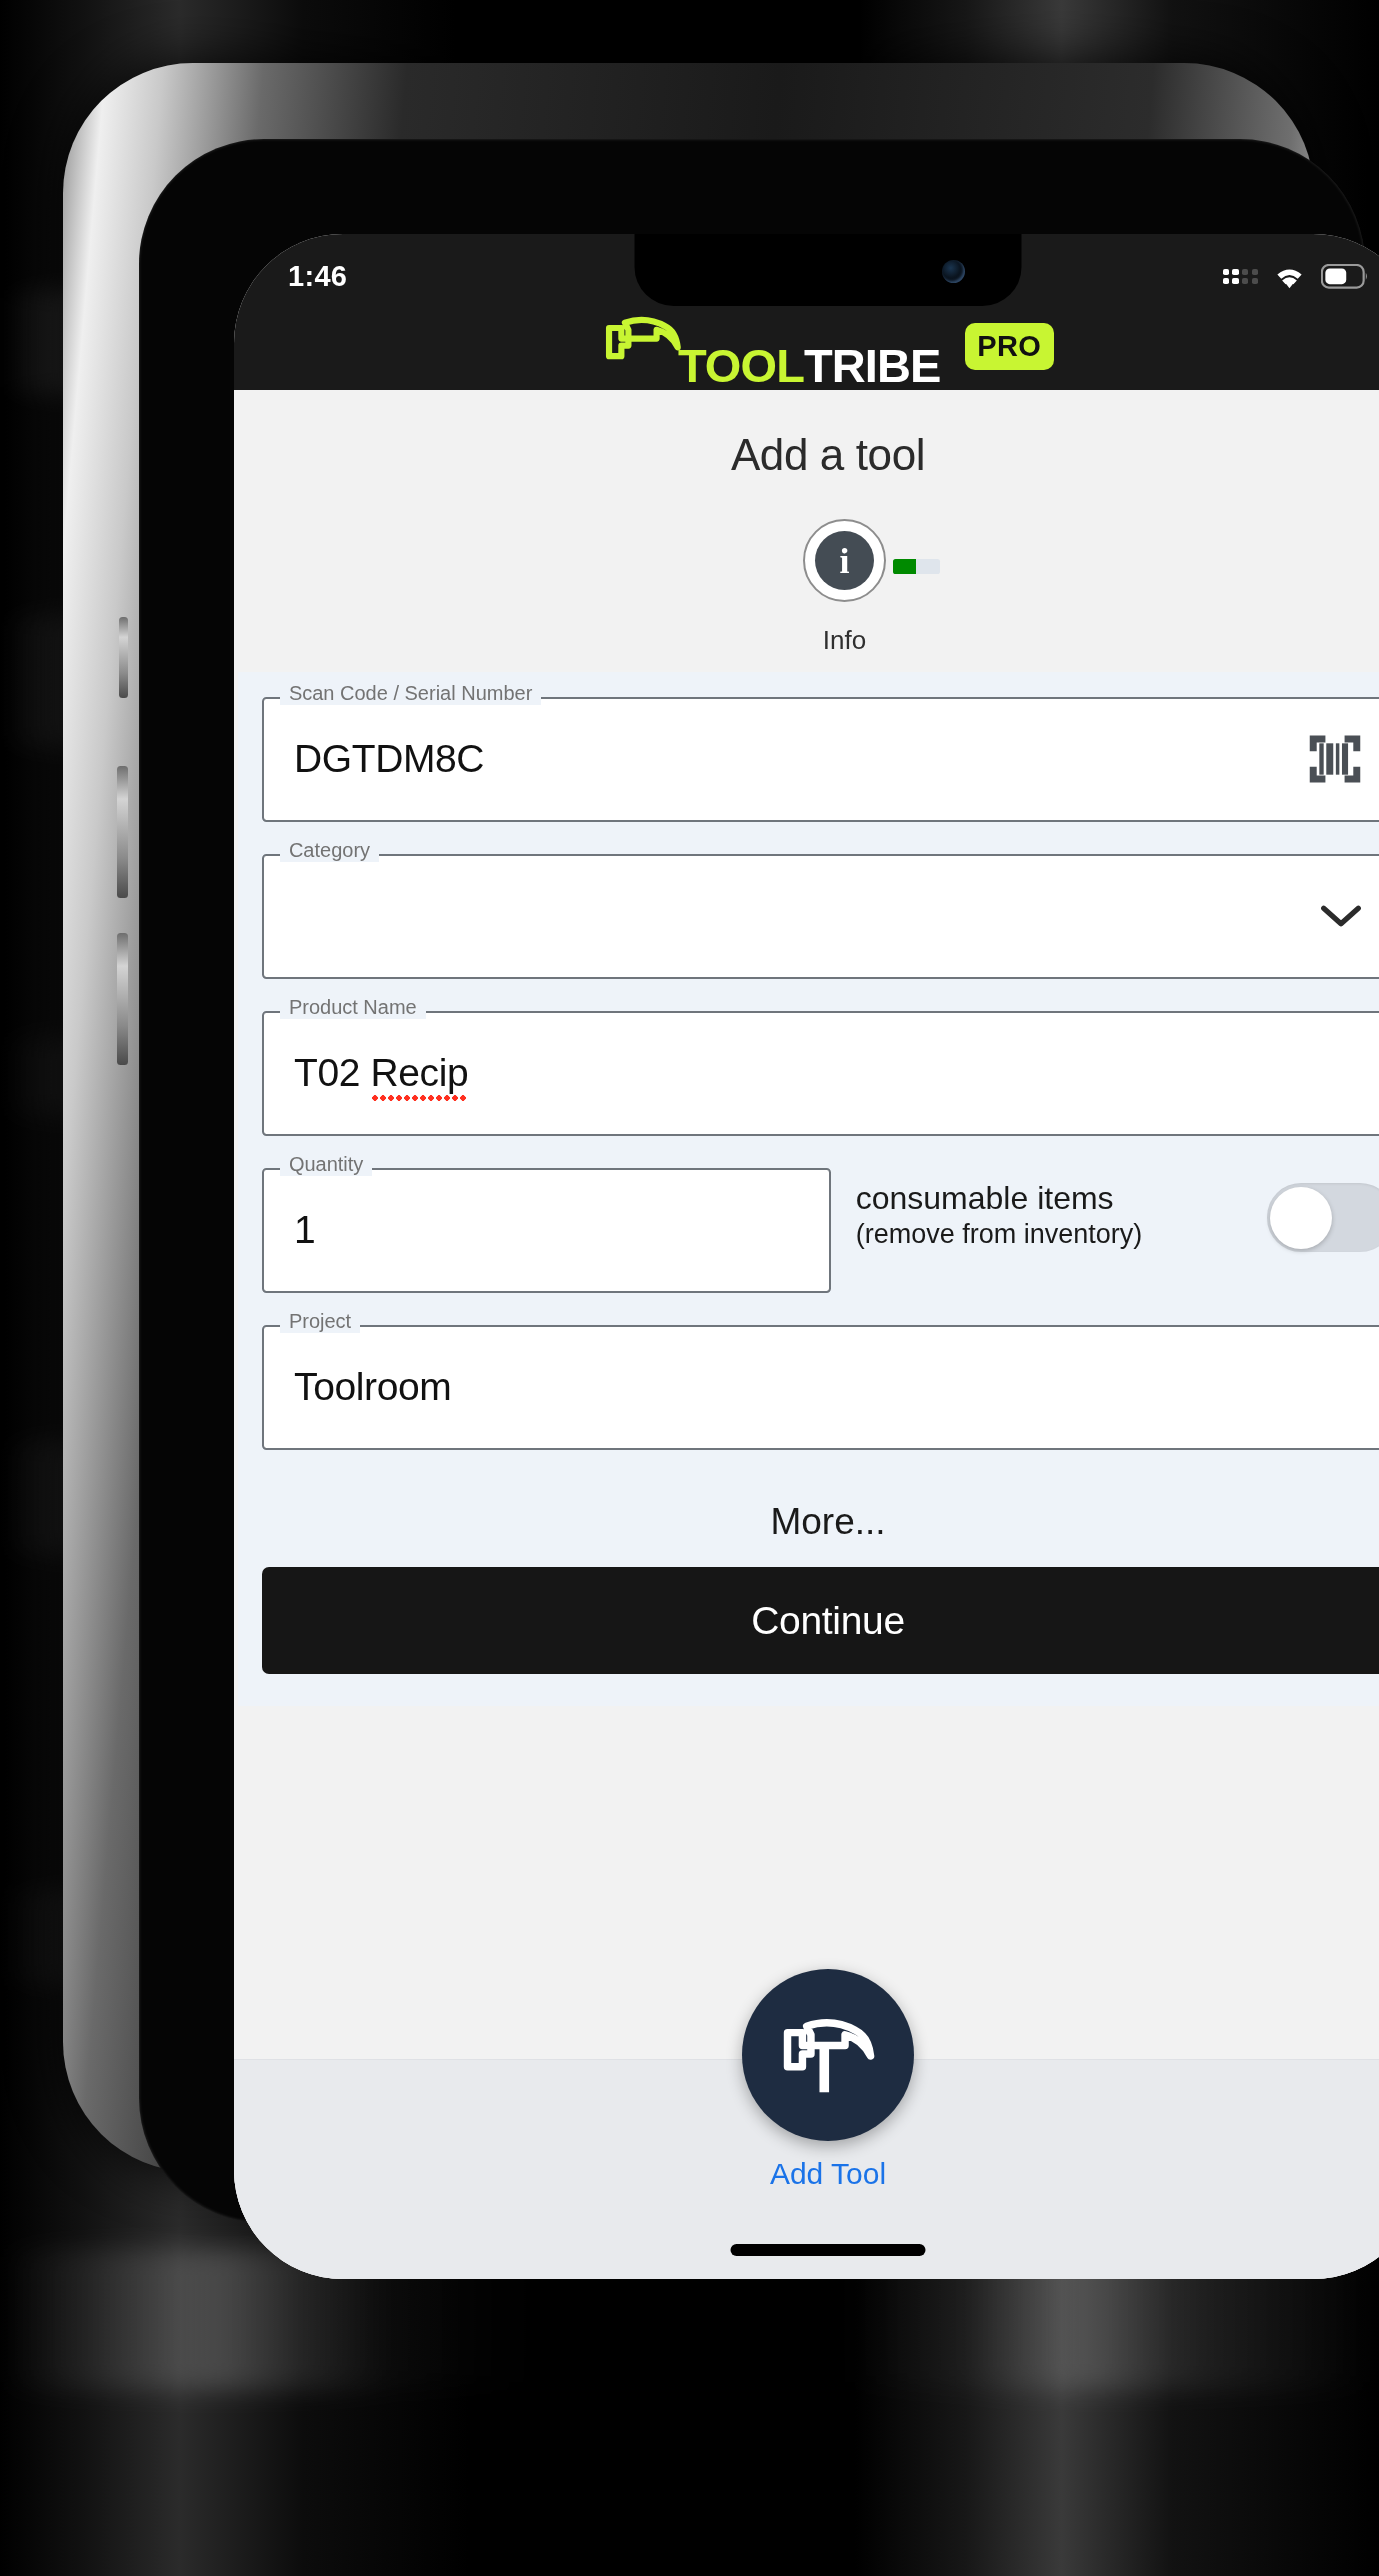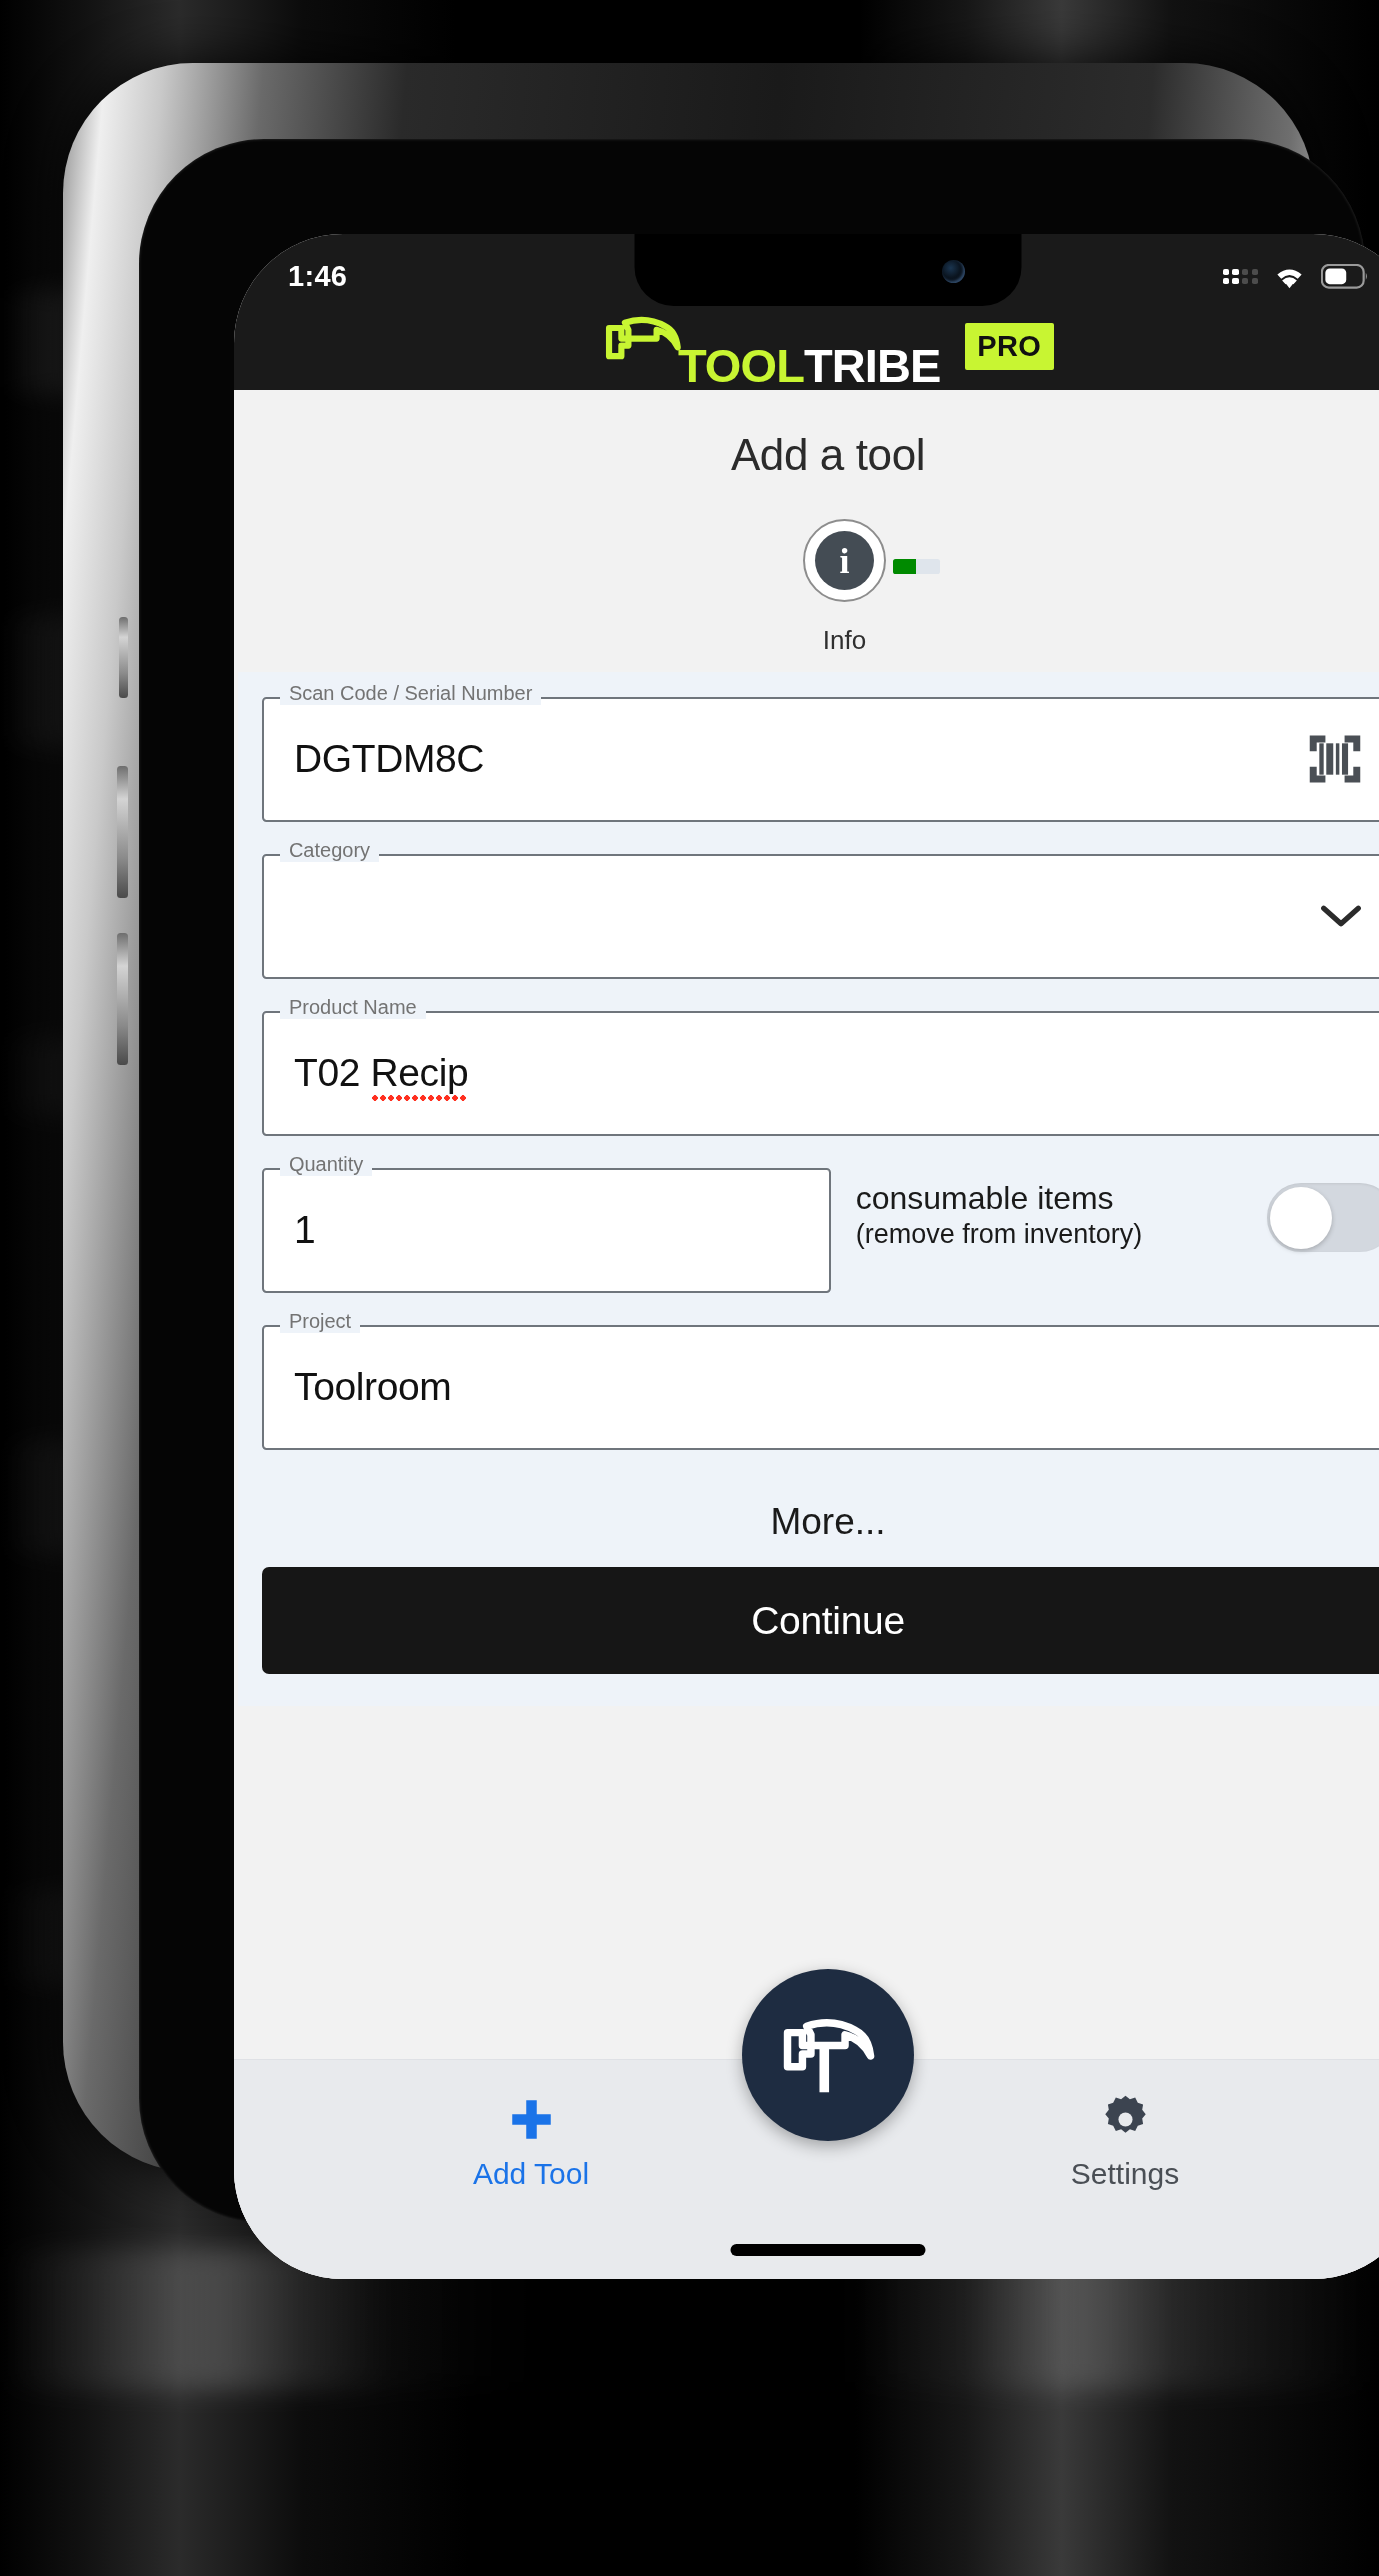--- a/index.html
+++ b/index.html
@@ -165,21 +165,21 @@
     margin-top: 37px;
   }
   .logo-tool  { color: #c8f532; margin-left: -16px; }
   .logo-tribe { color: #ffffff; }
   .logo-pro {
     background: #c8f532;
     color: #111111;
     font-size: 29px;
     font-weight: bold;
     padding: 6.2px 12.3px 7px 12.3px;
-    border-radius: 2px;
+    border-radius: 10px;
     margin-left: 14px;
     letter-spacing: 0.4px;
   }
 
   
   .page {
     background: #f2f2f2;
     min-height: 100%;
     padding-bottom: 0;
   }
@@ -567,29 +567,20 @@
         </div>
 
         <div class="nav-center">
           <svg width="98" height="88" viewBox="0 0 92 78">
             <path d="M8 18 L8 50 L22 50 L22 38 L30 38 L30 30 L22 30 L22 18 Z
                      M26 12 Q50 4 72 16 Q84 22 86 40 Q78 24 62 20 L62 30 L30 30 L30 20 Z" fill="none" stroke="#ffffff" stroke-width="7" stroke-linejoin="round"></path>
             <rect x="38" y="30" width="9" height="44" fill="#ffffff"></rect>
           </svg>
         </div>
 
-        <div class="nav-item settings">
-          <div class="nav-icon">
-            <svg width="51" height="51" viewBox="0 0 58 58">
-              <path d="M29 2 l5 4 l6 -2 l3 6 l6 2 l-1 6 l4 5 l-4 5 l1 6 l-6 2 l-3 6 l-6 -2 l-5 4 l-5 -4 l-6 2 l-3 -6 l-6 -2 l1 -6 l-4 -5 l4 -5 l-1 -6 l6 -2 l3 -6 l6 2 Z" fill="#3c4450"></path>
-              <circle cx="29" cy="29" r="8" fill="#e8eaed"></circle>
-            </svg>
-          </div>
-          <div class="nav-label">Settings</div>
-        </div>
 
         <div class="home-indicator"></div>
       </div>
 
     </div>
   </div>
 </div>
 
 
 </body></html>

